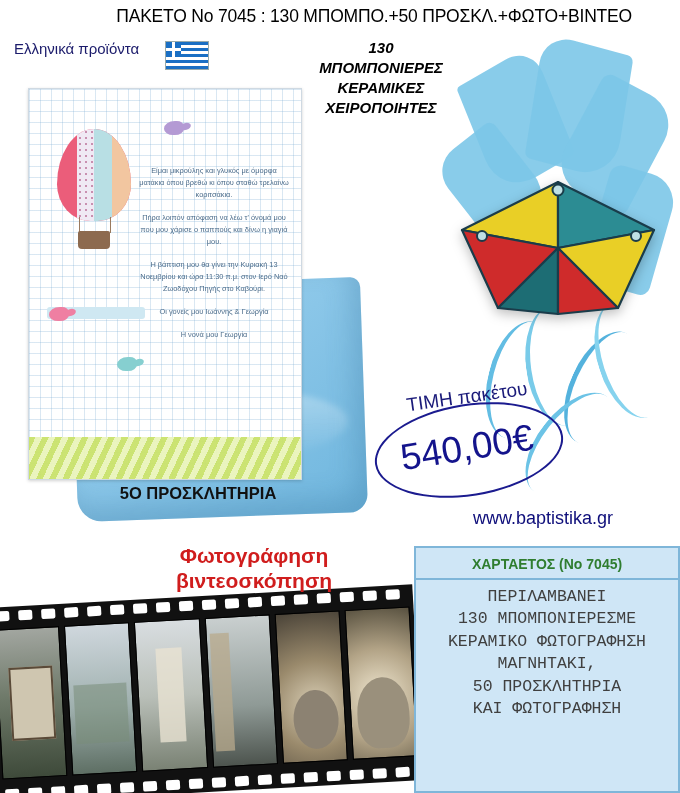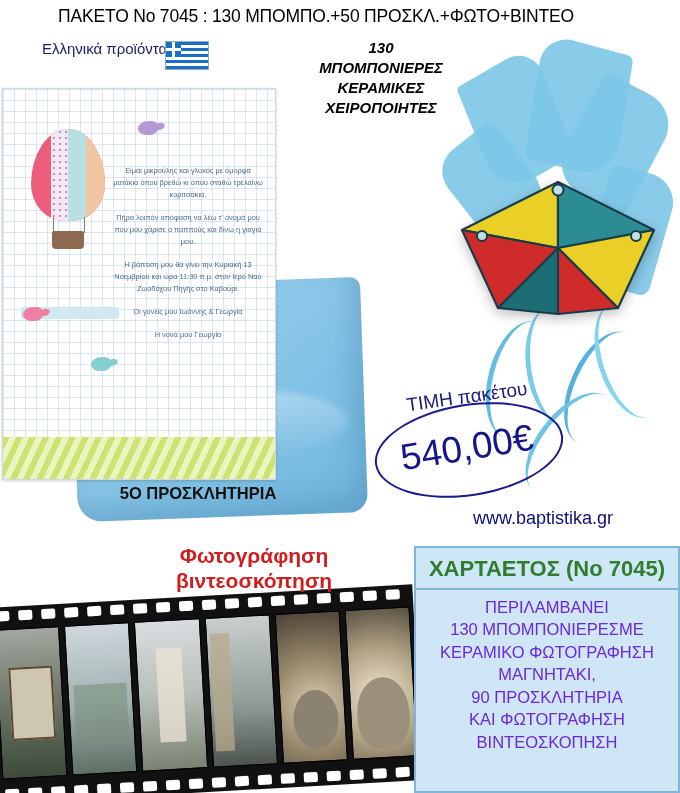--- a/index.html
+++ b/index.html
@@ -15,34 +15,33 @@
     font-family: "Liberation Sans", sans-serif;
     color: #000;
   }
 
   
   .header-title {
     position: absolute;
     left: 0;
     top: 6px;
     width: 632px;
-    text-align: center;
+    text-align: right;
     font-size: 17.5px;
     letter-spacing: -0.2px;
     color: #000;
     white-space: nowrap;
   }
 
   .greek-products {
     position: absolute;
     left: 14px;
     top: 40px;
     font-size: 15px;
     color: #1b1b6b;
-    margin-left: 28px;
   }
   .flag {
     position: absolute;
     left: 165px;
     top: 41px;
     width: 42px;
     height: 27px;
     border: 1px solid #9aa;
     background:
       linear-gradient(to bottom,
@@ -85,21 +84,21 @@
     font-size: 15px;
     font-weight: bold;
     line-height: 1.33;
     color: #000;
     font-style: italic;
   }
 
   
   .invitation-card {
     position: absolute;
-    left: 2px;
+    left: 28px;
     top: 88px;
     width: 272px;
     height: 390px;
     background:
       repeating-linear-gradient(to right, rgba(120,170,210,0.28) 0 1px, transparent 1px 11px),
       repeating-linear-gradient(to bottom, rgba(120,170,210,0.28) 0 1px, transparent 1px 11px),
       #ffffff;
     border: 1px solid #cfd9e2;
     box-shadow: 0 1px 3px rgba(0,0,0,0.18);
     overflow: hidden;
@@ -428,37 +427,38 @@
     top: 546px;
     width: 266px;
     height: 247px;
     background: #cfe6f6;
     border: 2px solid #7fb6d9;
     box-sizing: border-box;
     z-index: 5;
   }
   .info-title {
     text-align: center;
-    font-size: 22px;
+    font-size: 14px;
     font-weight: bold;
     color: #2f7d2f;
     padding: 8px 0 6px 0;
     white-space: nowrap;
   }
   .info-divider {
     height: 2px;
     background: #7fb6d9;
     margin: 0 0 6px 0;
   }
   .info-lines {
     text-align: center;
     font-size: 16.5px;
     line-height: 1.36;
-    color: #6d28d9;
+    color: #404040;
     padding: 0 6px;
+    font-family: Liberation Mono, monospace;
   }
   .info-lines div { white-space: nowrap; }
 </style>
 </head>
 <body>
 
 <div class="header-title">ΠΑΚΕΤΟ Νο 7045 : 130 ΜΠΟΜΠΟ.+50 ΠΡΟΣΚΛ.+ΦΩΤΟ+ΒΙΝΤΕΟ</div>
 
 <div class="greek-products">Ελληνικά προϊόντα</div>
 <div class="flag">
@@ -610,17 +610,16 @@
 </div>
 
 <div class="info-panel">
   <div class="info-title">ΧΑΡΤΑΕΤΟΣ (Νο 7045)</div>
   <div class="info-divider"></div>
   <div class="info-lines">
     <div>ΠΕΡΙΛΑΜΒΑΝΕΙ</div>
     <div>130 ΜΠΟΜΠΟΝΙΕΡΕΣΜΕ</div>
     <div>ΚΕΡΑΜΙΚΟ ΦΩΤΟΓΡΑΦΗΣΗ</div>
     <div>ΜΑΓΝΗΤΑΚΙ,</div>
-    <div>90 ΠΡΟΣΚΛΗΤΗΡΙΑ</div>
+    <div>50 ΠΡΟΣΚΛΗΤΗΡΙΑ</div>
     <div>ΚΑΙ ΦΩΤΟΓΡΑΦΗΣΗ</div>
-    <div>ΒΙΝΤΕΟΣΚΟΠΗΣΗ</div>
   </div>
 </div>
 
 </body></html>

